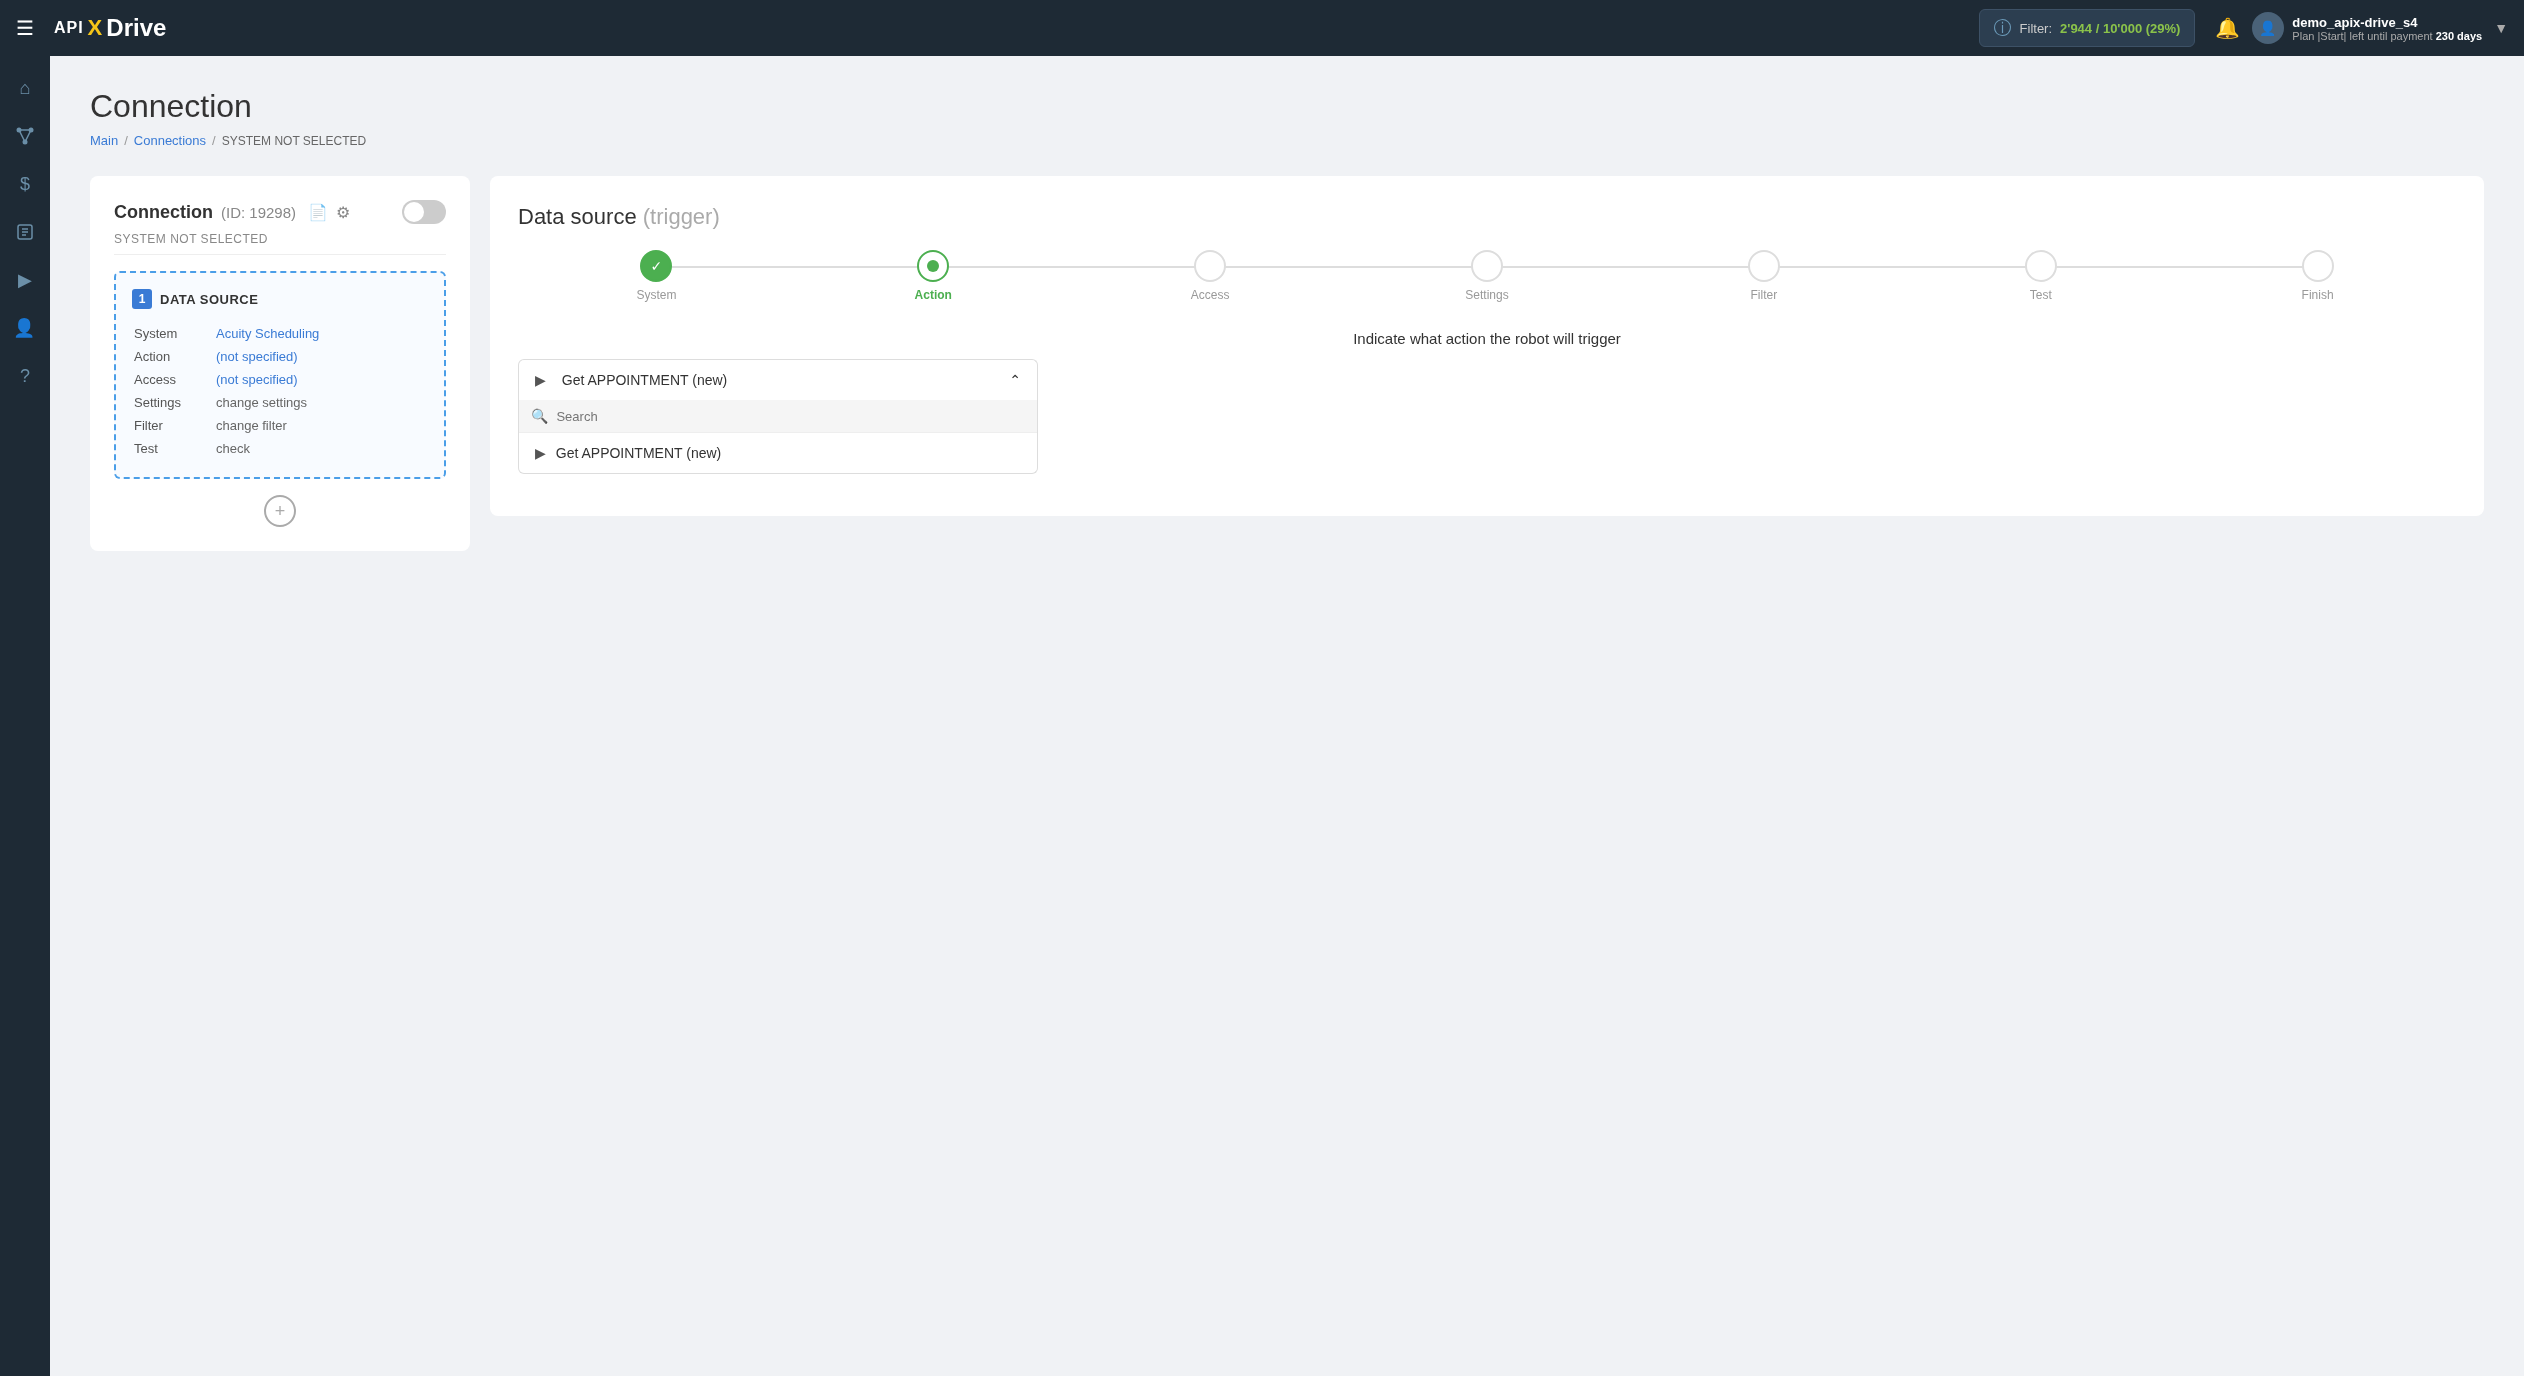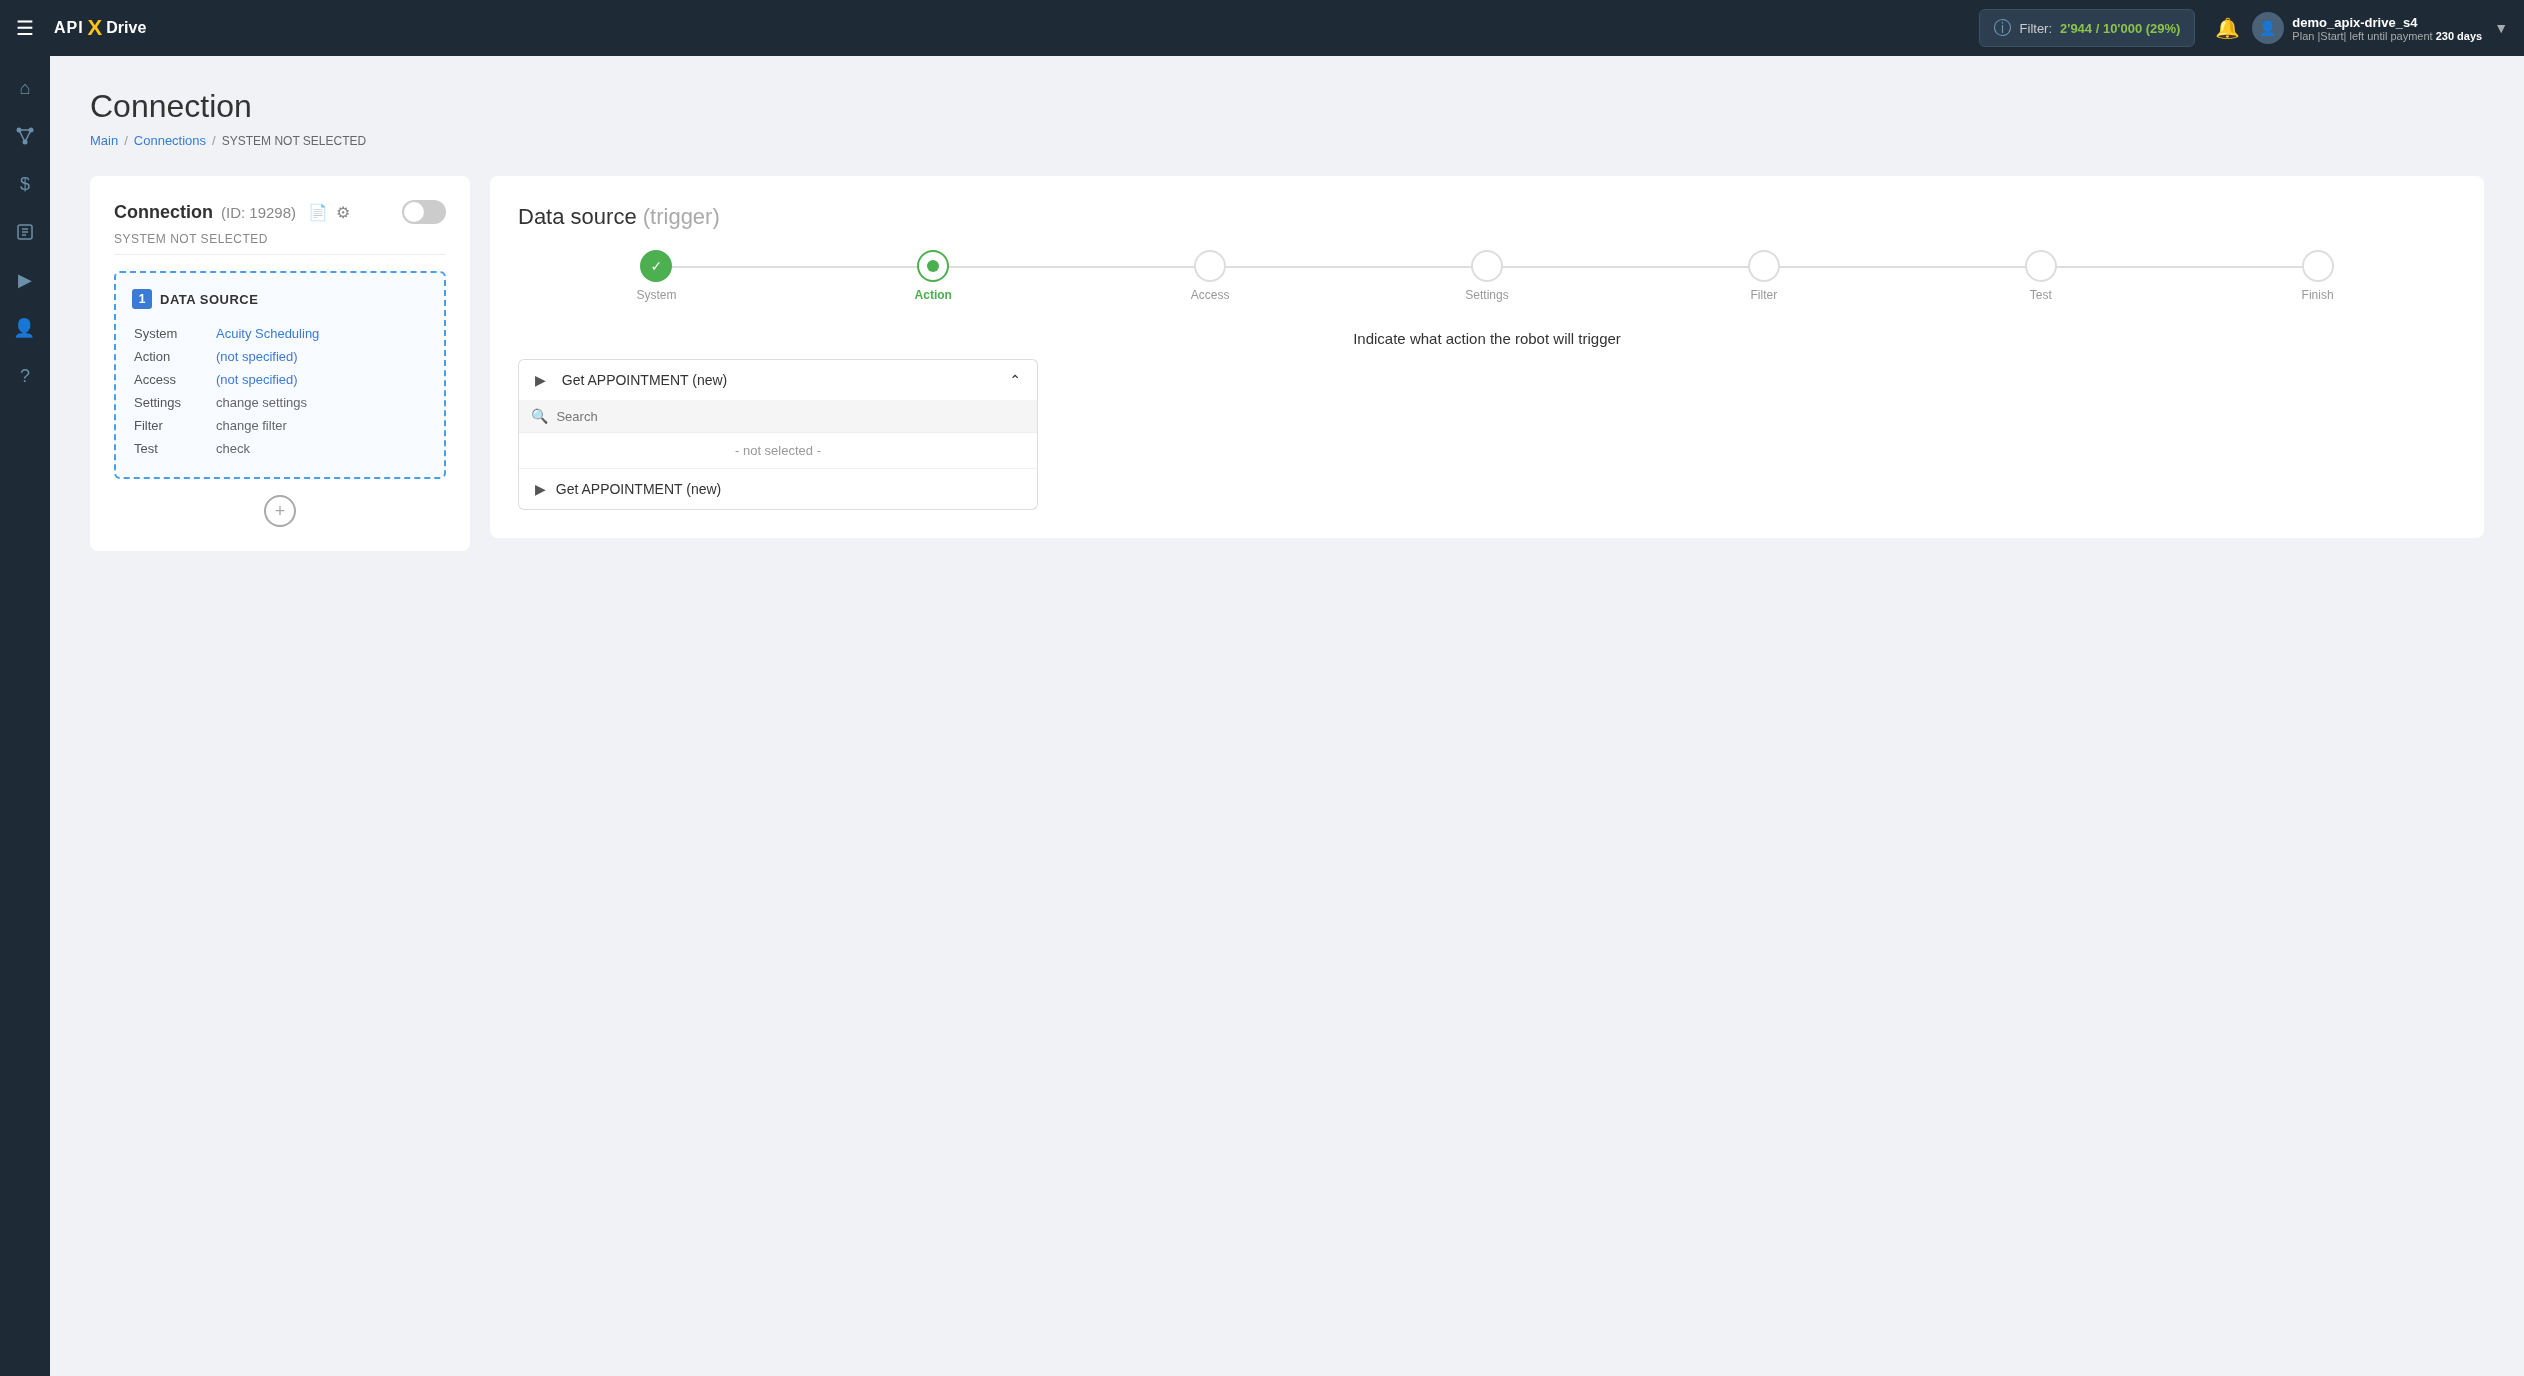--- a/index.html
+++ b/index.html
@@ -16,21 +16,21 @@
       flex-shrink: 0;
     }
     .topnav-logo {
       display: flex;
       align-items: center;
       gap: 4px;
       margin-right: auto;
     }
     .logo-api { color: white; font-weight: 700; font-size: 16px; letter-spacing: 1px; }
     .logo-x { color: #f5c518; font-weight: 900; font-size: 22px; }
-    .logo-drive { color: white; font-weight: 700; font-size: 16px; }
+    .logo-drive { color: white; font-weight: 700; font-size: 24px; }
 
     .hamburger { color: white; font-size: 20px; cursor: pointer; margin-right: 8px; }
 
     .actions-badge {
       background: #2c3e50;
       border: 1px solid #3d5166;
       border-radius: 6px;
       padding: 6px 14px;
       display: flex;
       align-items: center;
@@ -470,21 +470,20 @@
               <span class="dropdown-play">▶</span>
               <span>Get APPOINTMENT (new)</span>
             </div>
             <span>⌃</span>
           </div>
           <div class="dropdown-menu">
             <div class="dropdown-search">
               <span class="dropdown-search-icon">🔍</span>
               <input type="text" placeholder="Search" style="">
             </div>
-            <div class="not-selected">- not selected -</div>
             <div class="dropdown-option">
               <span class="option-play">▶</span>
               <span>Get APPOINTMENT (new)</span>
             </div>
           </div>
         </div>
 
       </div>
     </div>
   </main>

